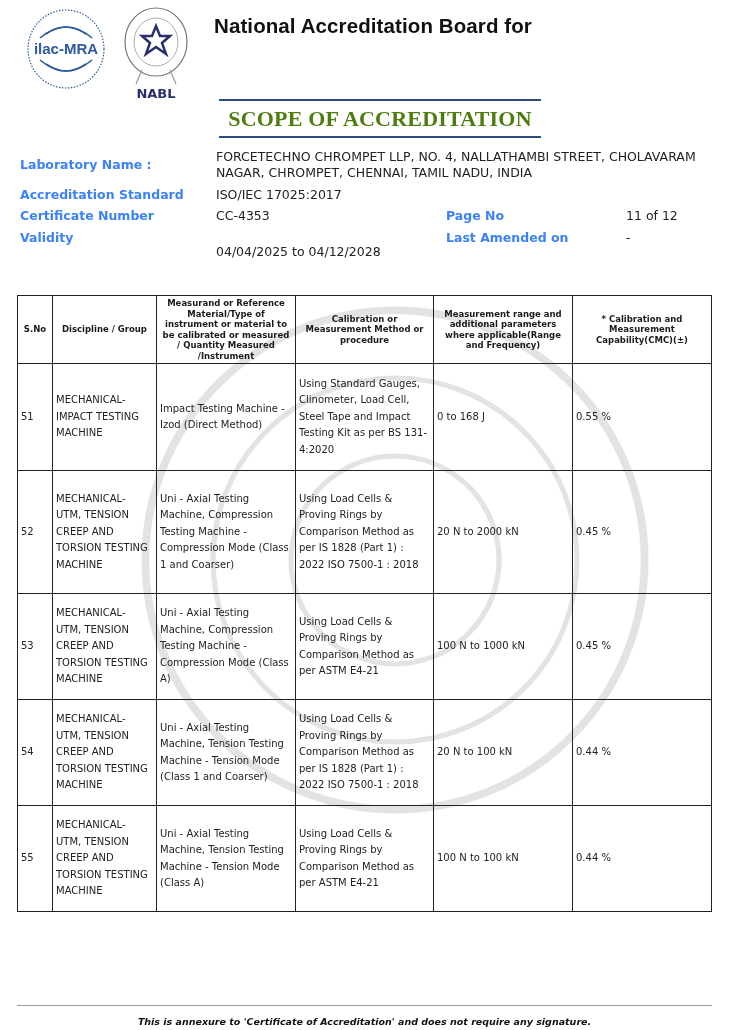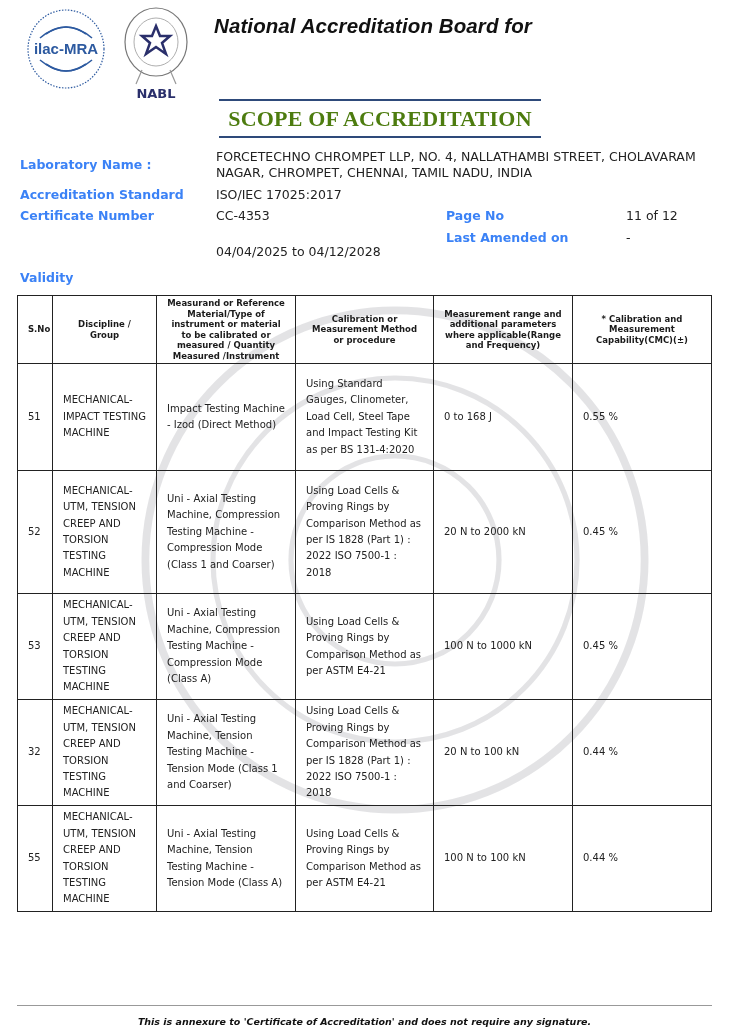--- a/index.html
+++ b/index.html
@@ -4,37 +4,37 @@
 <style>
   html, body { margin: 0; padding: 0; }
   body {
     width: 729px; height: 1030px; background: #ffffff; position: relative;
     overflow: hidden; font-family: "DejaVu Sans", sans-serif; color: #1a1a1a;
   }
   .logo-ilac { position: absolute; left: 26px; top: 8px; width: 80px; height: 82px; }
   .logo-nabl { position: absolute; left: 122px; top: 6px; width: 68px; height: 94px; }
   .org-title {
     position: absolute; left: 214px; top: 14px; font-family: "Liberation Sans", sans-serif;
-    font-size: 20.5px; line-height: 23px; font-weight: bold; color: #111; letter-spacing: 0.1px; font-style: italic;
+    font-size: 20.5px; line-height: 23px; font-weight: bold; color: #111; letter-spacing: 0.1px;
   }
   .scope-wrap { position: absolute; left: 219px; top: 99px; width: 322px; }
   .scope-line { height: 2px; background: #2e4a7a; }
   .scope-title {
     font-family: "Liberation Serif", serif; font-weight: bold; font-size: 22px;
     text-align: center; padding: 5px 0 4px; color: #4d7c0f; letter-spacing: 0.2px;
   }
   .info { position: absolute; font-size: 12.5px; line-height: 16px; }
   .info-label { font-weight: bold; color: #3b82f6; }
   .info-val { color: #222; }
   table.scope {
     position: absolute; left: 17px; top: 295px; width: 694px; border-collapse: collapse;
     table-layout: fixed;
   }
   table.scope td, table.scope th {
-    border: 1.5px solid #222; padding: 2px 10px; vertical-align: middle;
+    border: 1.5px solid #222; padding: 2px 3px; vertical-align: middle;
   }
   table.scope th {
     font-size: 8.5px; line-height: 10.5px; font-weight: bold; text-align: center; height: 57px;
     color: #1a1a1a;
   }
   table.scope td { font-size: 10px; line-height: 16.4px; color: #222; }
   .footer-line { position: absolute; left: 17px; right: 17px; top: 1005px; height: 1px; background: #999; }
   .footer-note {
     position: absolute; left: 0; right: 0; top: 1016px; text-align: center; font-size: 9.5px;
     font-weight: bold; font-style: italic; color: #111;
@@ -84,21 +84,21 @@
 </div>
 
 <div class="info info-label" style="left:20px; top:187px;">Accreditation Standard</div>
 <div class="info info-val" style="left:216px; top:187px;">ISO/IEC 17025:2017</div>
 
 <div class="info info-label" style="left:20px; top:208px;">Certificate Number</div>
 <div class="info info-val" style="left:216px; top:208px;">CC-4353</div>
 <div class="info info-label" style="left:446px; top:208px;">Page No</div>
 <div class="info info-val" style="left:626px; top:208px;">11 of 12</div>
 
-<div class="info info-label" style="left:20px; top:230px;margin-top:40px;">Validity</div>
+<div class="info info-label" style="left:20px; top:230px;">Validity</div>
 <div class="info info-val" style="left:216px; top:244px;">04/04/2025 to 04/12/2028</div>
 <div class="info info-label" style="left:446px; top:230px;">Last Amended on</div>
 <div class="info info-val" style="left:626px; top:230px;">-</div>
 
 <table class="scope">
   <colgroup>
     <col style="width:35px">
       <col style="width:104px">
       <col style="width:139px">
     <col style="width:138px">
@@ -134,21 +134,21 @@
     </tr>
     <tr style="height:106px;">
       <td>53</td>
       <td>MECHANICAL- UTM, TENSION CREEP AND TORSION TESTING MACHINE</td>
       <td>Uni - Axial Testing Machine, Compression Testing Machine - Compression Mode (Class A)</td>
       <td>Using Load Cells &amp; Proving Rings by Comparison Method as per ASTM E4-21</td>
       <td>100 N to 1000 kN</td>
       <td>0.45 %</td>
     </tr>
     <tr style="height:106px;">
-      <td>32</td>
+      <td>54</td>
       <td>MECHANICAL- UTM, TENSION CREEP AND TORSION TESTING MACHINE</td>
       <td>Uni - Axial Testing Machine, Tension Testing Machine - Tension Mode (Class 1 and Coarser)</td>
       <td>Using Load Cells &amp; Proving Rings by Comparison Method as per IS 1828 (Part 1) : 2022 ISO 7500-1 : 2018</td>
       <td>20 N to 100 kN</td>
       <td>0.44 %</td>
     </tr>
     <tr style="height:106px;">
       <td>55</td>
       <td>MECHANICAL- UTM, TENSION CREEP AND TORSION TESTING MACHINE</td>
       <td>Uni - Axial Testing Machine, Tension Testing Machine - Tension Mode (Class A)</td>

